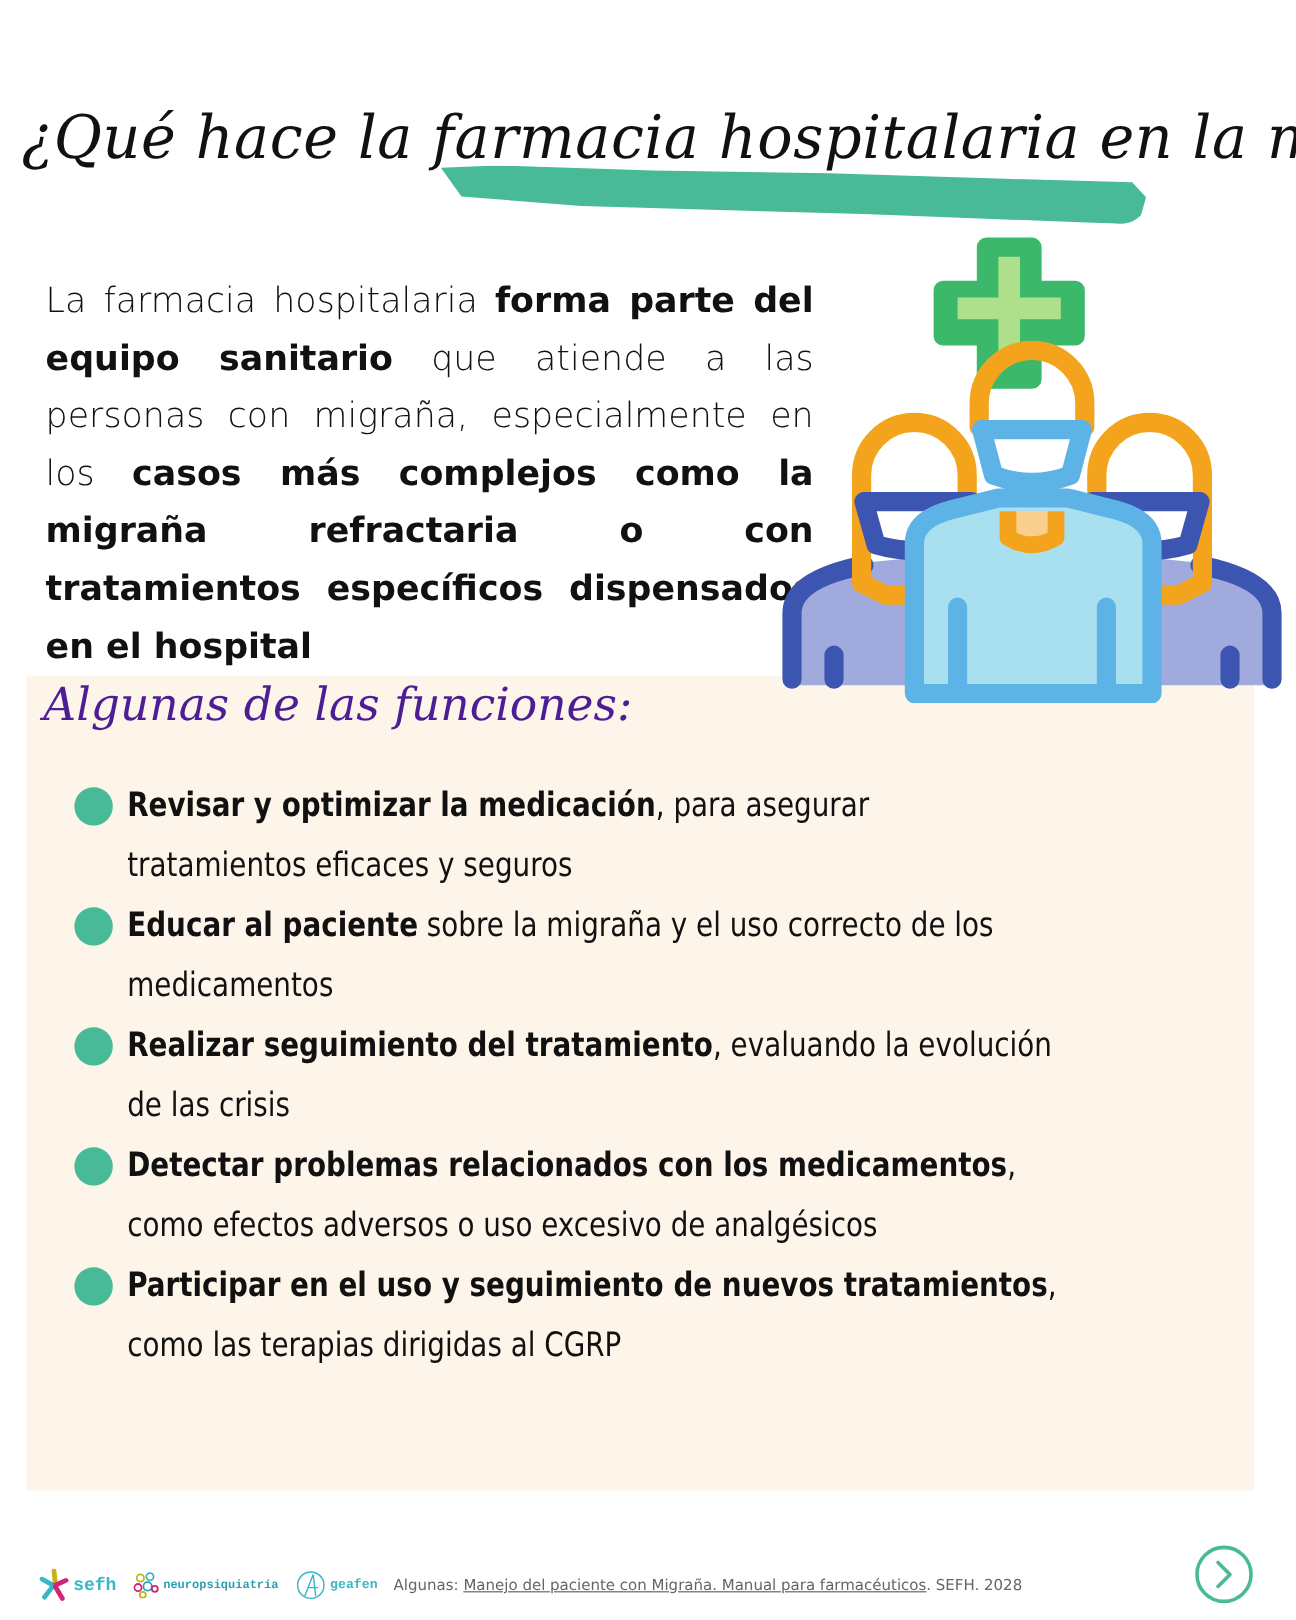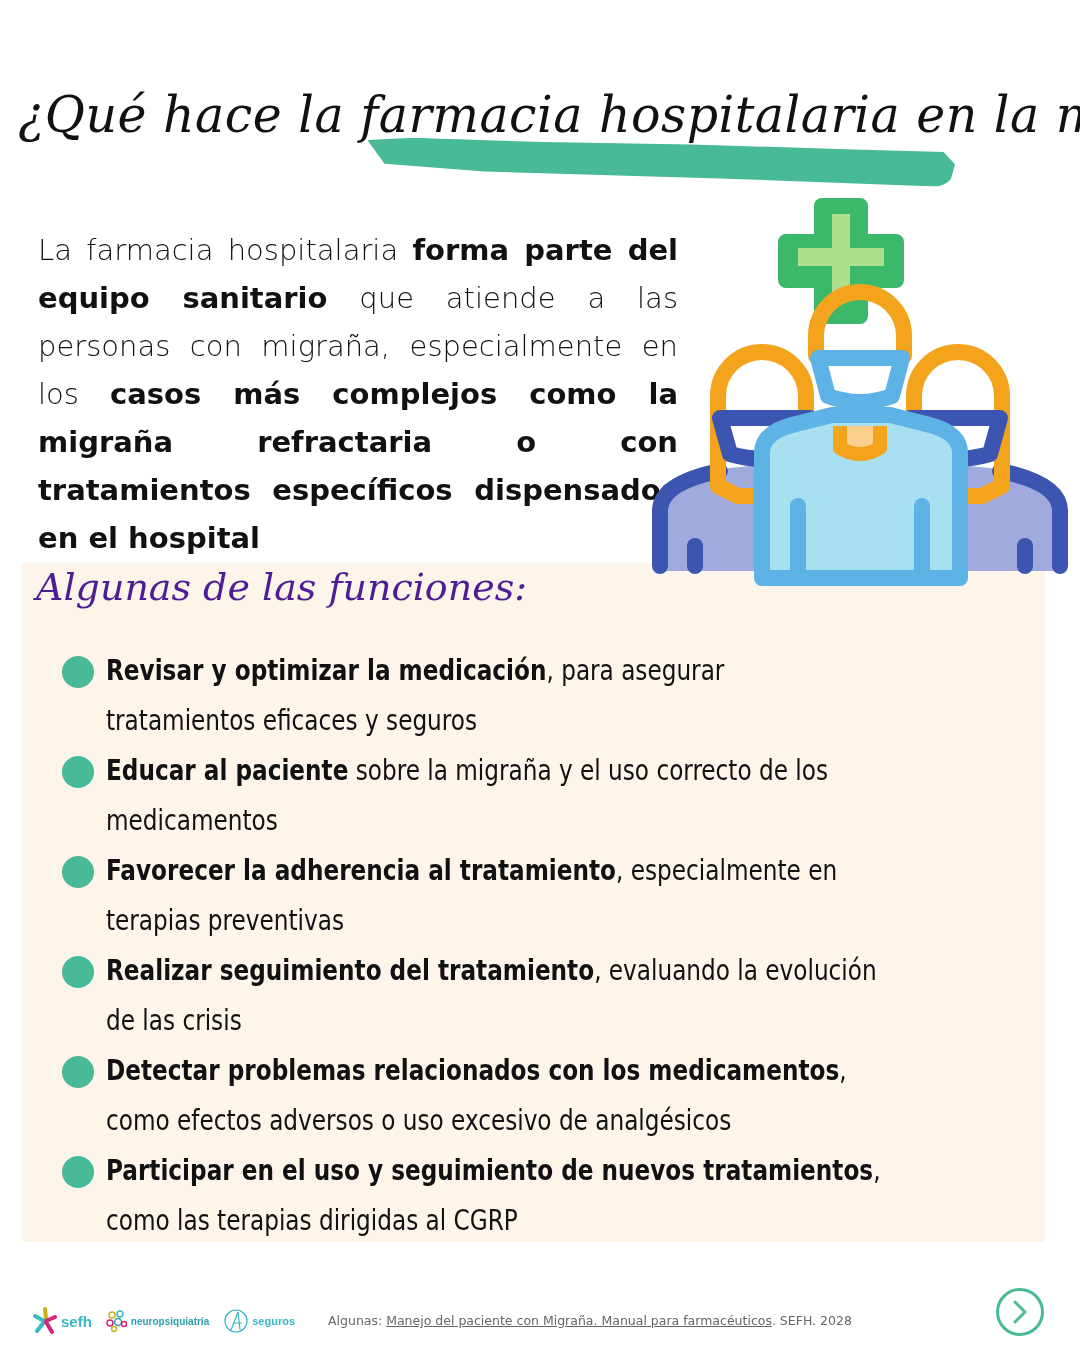--- a/index.html
+++ b/index.html
@@ -38,21 +38,21 @@
       font-family: "DejaVu Serif", serif; font-style: italic;
       font-size: 38px; color: #4c1d95; white-space: nowrap; z-index: 2;
     }
     .fn-list { position: absolute; left: 54px; top: 638px; width: 980px; margin: 8px; padding: 0; list-style: none; z-index: 2; }
     .fn-item { position: relative; padding-left: 44px; height: 100px; font-family: "DejaVu Sans Condensed", "DejaVu Sans", sans-serif; font-size: 28px; line-height: 50px; color: #111; }
     .fn-dot { position: absolute; left: 0; top: 10px; width: 32px; height: 32px; border-radius: 50%; background: #48ba97; }
     .fn-bold { font-weight: 700; }
     .fn-rest { font-weight: 400; }
     .fn-text { display: block; transform: scaleX(0.92); transform-origin: left center; width: 1060px; }
     .footer-logos { position: absolute; left: 32px; top: 1304px; height: 34px; display: flex; align-items: center; gap: 14px; }
-    .logo { display: flex; align-items: center; gap: 3px; font-family: Liberation Sans, sans-serif; font-weight: 700; }
+    .logo { display: flex; align-items: center; gap: 3px; font-family: Liberation Mono, monospace; font-weight: 700; }
     .logo-sefh-text { color: #38b7c4; font-size: 15px; }
     .logo-np-text { color: #2a9fb0; font-size: 10px; }
     .logo-gf-text { color: #38b7c4; font-size: 11px; }
     .source {
       position: absolute; left: 328px; top: 1313px;
       font-family: "DejaVu Sans", sans-serif; font-size: 12.5px; color: #666;
       white-space: nowrap;
     }
     .source a { color: #666; text-decoration: underline; }
     .next-btn {
@@ -114,25 +114,20 @@
     <span class="fn-text"><span class="fn-bold">Revisar y optimizar la medicación</span><span class="fn-rest">, para asegurar</span></span>
     <span class="fn-text fn-rest">tratamientos eficaces y seguros</span>
   </li>
   <li class="fn-item">
     <span class="fn-dot"></span>
     <span class="fn-text"><span class="fn-bold">Educar al paciente</span><span class="fn-rest"> sobre la migraña y el uso correcto de los</span></span>
     <span class="fn-text fn-rest">medicamentos</span>
   </li>
   <li class="fn-item">
     <span class="fn-dot"></span>
-    <span class="fn-text"><span class="fn-bold">Favorecer la adherencia al tratamiento</span><span class="fn-rest">, especialmente en</span></span>
-    <span class="fn-text fn-rest">terapias preventivas</span>
-  </li>
-  <li class="fn-item">
-    <span class="fn-dot"></span>
     <span class="fn-text"><span class="fn-bold">Realizar seguimiento del tratamiento</span><span class="fn-rest">, evaluando la evolución</span></span>
     <span class="fn-text fn-rest">de las crisis</span>
   </li>
   <li class="fn-item">
     <span class="fn-dot"></span>
     <span class="fn-text"><span class="fn-bold">Detectar problemas relacionados con los medicamentos</span><span class="fn-rest">,</span></span>
     <span class="fn-text fn-rest">como efectos adversos o uso excesivo de analgésicos</span>
   </li>
   <li class="fn-item">
     <span class="fn-dot"></span>
@@ -161,21 +156,21 @@
       <circle cx="8" cy="19" r="2.5" fill="none" stroke="#c7b21a" stroke-width="1.5"></circle>
       <circle cx="18" cy="14" r="2.5" fill="none" stroke="#d4237a" stroke-width="1.5"></circle>
     </svg>
     <span class="logo-np-text">neuropsiquiatría</span>
   </div>
   <div class="logo">
     <svg width="26" height="26" viewBox="0 0 26 26">
       <circle cx="13" cy="13" r="11" fill="none" stroke="#38b7c4" stroke-width="1.2"></circle>
       <path d="M8 22 L15 4 L17 22 M10 15 H19" fill="none" stroke="#38b7c4" stroke-width="1.2"></path>
     </svg>
-    <span class="logo-gf-text">seguros</span>
+    <span class="logo-gf-text">geafen</span>
   </div>
 </div>
 
 <div class="source">
   <span>Algunas: </span><a>Manejo del paciente con Migraña. Manual para farmacéuticos</a><span>. SEFH. 2028</span>
 </div>
 
 <div class="next-btn">
   <svg width="20" height="26" viewBox="0 0 20 26">
     <path d="M5 3 L15 13 L5 23" fill="none" stroke="#48ba97" stroke-width="3" stroke-linecap="round" stroke-linejoin="round"></path>

